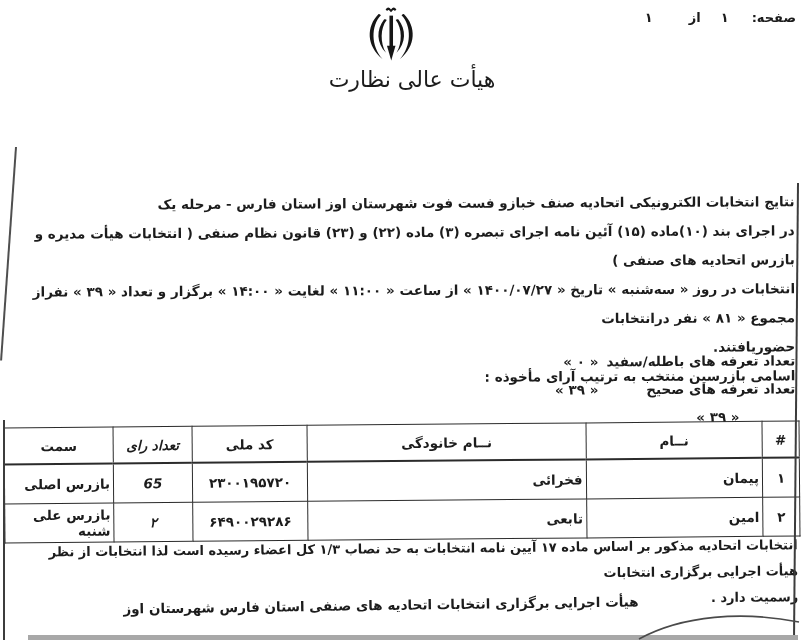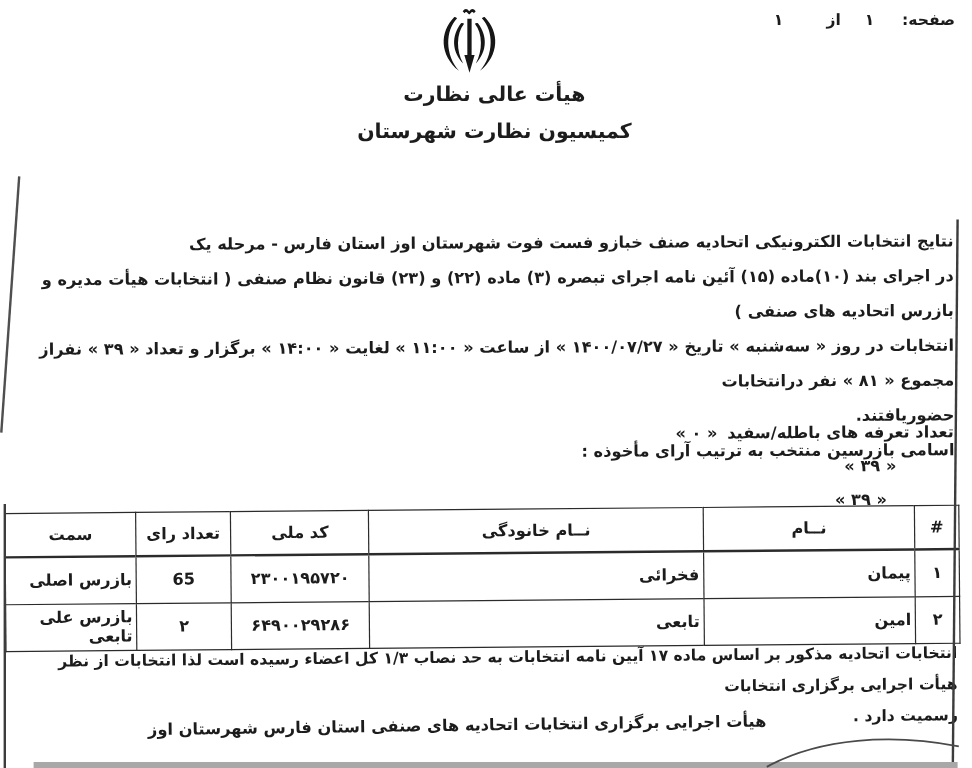--- a/index.html
+++ b/index.html
@@ -15,21 +15,21 @@
     font-size:13px;font-weight:700;direction:rtl;}
   .page-num .lbl{margin-left:23px;}
   .page-num .n1{margin-left:20px;}
   .page-num .of{margin-left:36px;}
 
   
   .emblem{top:4px;left:352px;width:78px;height:62px;}
 
   
   .org-headers{top:64px;left:0;right:0;text-align:center;direction:rtl;}
-  .org-headers div{font-size:17px;font-weight:700;line-height:31px;letter-spacing:0;margin-left:14px;}
+  .org-headers div{font-size:22px;font-weight:400;line-height:31px;letter-spacing:0;margin-left:14px;}
 
   
   .body-text{top:189px;right:15px;left:18px;direction:rtl;text-align:right;
     font-size:13.5px;font-weight:600;line-height:29px;transform:rotate(-0.25deg);}
 
   
   .tariffs{top:347px;right:15px;direction:rtl;font-size:13.5px;font-weight:600;
     line-height:28px;transform:rotate(-0.3deg);}
   .tariffs .row{display:flex;direction:rtl;}
   .tariffs .row.t1 .val{margin-right:8px;}
@@ -41,21 +41,21 @@
     direction:rtl;transform:rotate(-0.5deg);transform-origin:center;}
   .results-table th,.results-table td{
     border:1.5px solid #2b2b2b;font-size:13.5px;}
   .results-table th{height:33px;font-weight:700;text-align:center;
     border-bottom-width:2.5px;}
   .results-table td{height:36px;font-weight:600;}
   .c-num{width:35px;text-align:center;}
   .c-first{width:178px;}
   .c-last{width:284px;}
   .c-code{width:114px;text-align:center;}
-  .c-votes{width:78px;text-align:center;}
+  .c-votes{width:78px;text-align:center;font-style:italic;}
   .c-role{width:107px;margin-left:44px;}
   td.c-first,td.c-last,td.c-role{text-align:right;padding-right:3px;}
 
   
   .footer-para{top:536px;right:12px;left:14px;direction:rtl;text-align:right;
     font-size:13px;font-weight:700;line-height:26px;transform:rotate(-0.55deg);}
   .sig-line{top:597px;left:0;width:762px;text-align:center;direction:rtl;
     font-size:13.5px;font-weight:700;transform:rotate(-0.8deg);}
 
   
@@ -86,37 +86,37 @@
       <path d="M36,20 C26,33 26,50 38.5,63 C31,50 31,31 39.5,20.5 C38.5,19.5 37,19.5 36,20 Z"></path>
       <path d="M54.6,20 C64.6,33 64.6,50 52.1,63 C59.6,50 59.6,31 51.1,20.5 C52.1,19.5 53.6,19.5 54.6,20 Z"></path>
       <path d="M29,13 C13,29 13,54 34,71 C19,54 19,28 32,14.5 C31,13.5 30,13 29,13 Z"></path>
       <path d="M61.6,13 C77.6,29 77.6,54 56.6,71 C71.6,54 71.6,28 58.6,14.5 C59.6,13.5 60.6,13 61.6,13 Z"></path>
     </g>
   </svg>
 </div>
 
 <div class="abs org-headers">
   <div>هیأت عالی نظارت</div>
-  <div>کمیسیون نظارت شهرستان</div>
 </div>
 
 <div class="abs body-text">
   <div>نتایج انتخابات  الکترونیکی اتحادیه  صنف خبازو فست فوت شهرستان اوز استان فارس -  مرحله یک</div>
   <div>در اجرای بند (۱۰)ماده (۱۵) آئین نامه اجرای تبصره (۳) ماده (۲۲) و (۲۳) قانون نظام صنفی     ( انتخابات هیأت مدیره و بازرس اتحادیه های صنفی )</div>
   <div>انتخابات در روز « سه‌شنبه »  تاریخ « ۱۴۰۰/۰۷/۲۷ »  از ساعت « ۱۱:۰۰ » لغایت « ۱۴:۰۰ » برگزار و تعداد « ۳۹ » نفراز مجموع « ۸۱ » نفر درانتخابات</div>
   <div>حضوریافتند.</div>
   <div>اسامی بازرسین منتخب به ترتیب آرای مأخوذه :</div>
 </div>
 
 <div class="abs tariffs">
   <div class="row t1">
     <span class="lab">تعداد تعرفه های باطله/سفید</span>
     <span class="val">« ۰ »</span>
   </div>
   <div class="row t2">
+    <span class="lab">تعداد تعرفه های صحیح</span>
     <span class="val">« ۳۹ »</span>
   </div>
   <div class="row t3">
     <span class="val">« ۳۹ »</span>
   </div>
 </div>
 
 <table class="abs results-table">
   <thead>
     <tr>
@@ -136,21 +136,21 @@
       <td class="c-code">۲۳۰۰۱۹۵۷۲۰</td>
       <td class="c-votes">65</td>
       <td class="c-role">بازرس اصلی</td>
     </tr>
     <tr>
       <td class="c-num">۲</td>
       <td class="c-first">امین</td>
       <td class="c-last">تابعی</td>
       <td class="c-code">۶۴۹۰۰۲۹۲۸۶</td>
       <td class="c-votes">۲</td>
-      <td class="c-role">بازرس علی تابعی</td>
+      <td class="c-role">بازرس علی شنبه</td>
     </tr>
   </tbody>
 </table>
 
 <div class="abs footer-para">
   <div>انتخابات اتحادیه مذکور بر اساس ماده ۱۷ آیین نامه انتخابات به حد نصاب  ۱/۳ کل اعضاء رسیده است لذا انتخابات از نظر هیأت اجرایی برگزاری انتخابات</div>
   <div>رسمیت دارد .</div>
 </div>
 
 <div class="abs sig-line">هیأت اجرایی برگزاری انتخابات اتحادیه های صنفی استان فارس شهرستان اوز</div>

